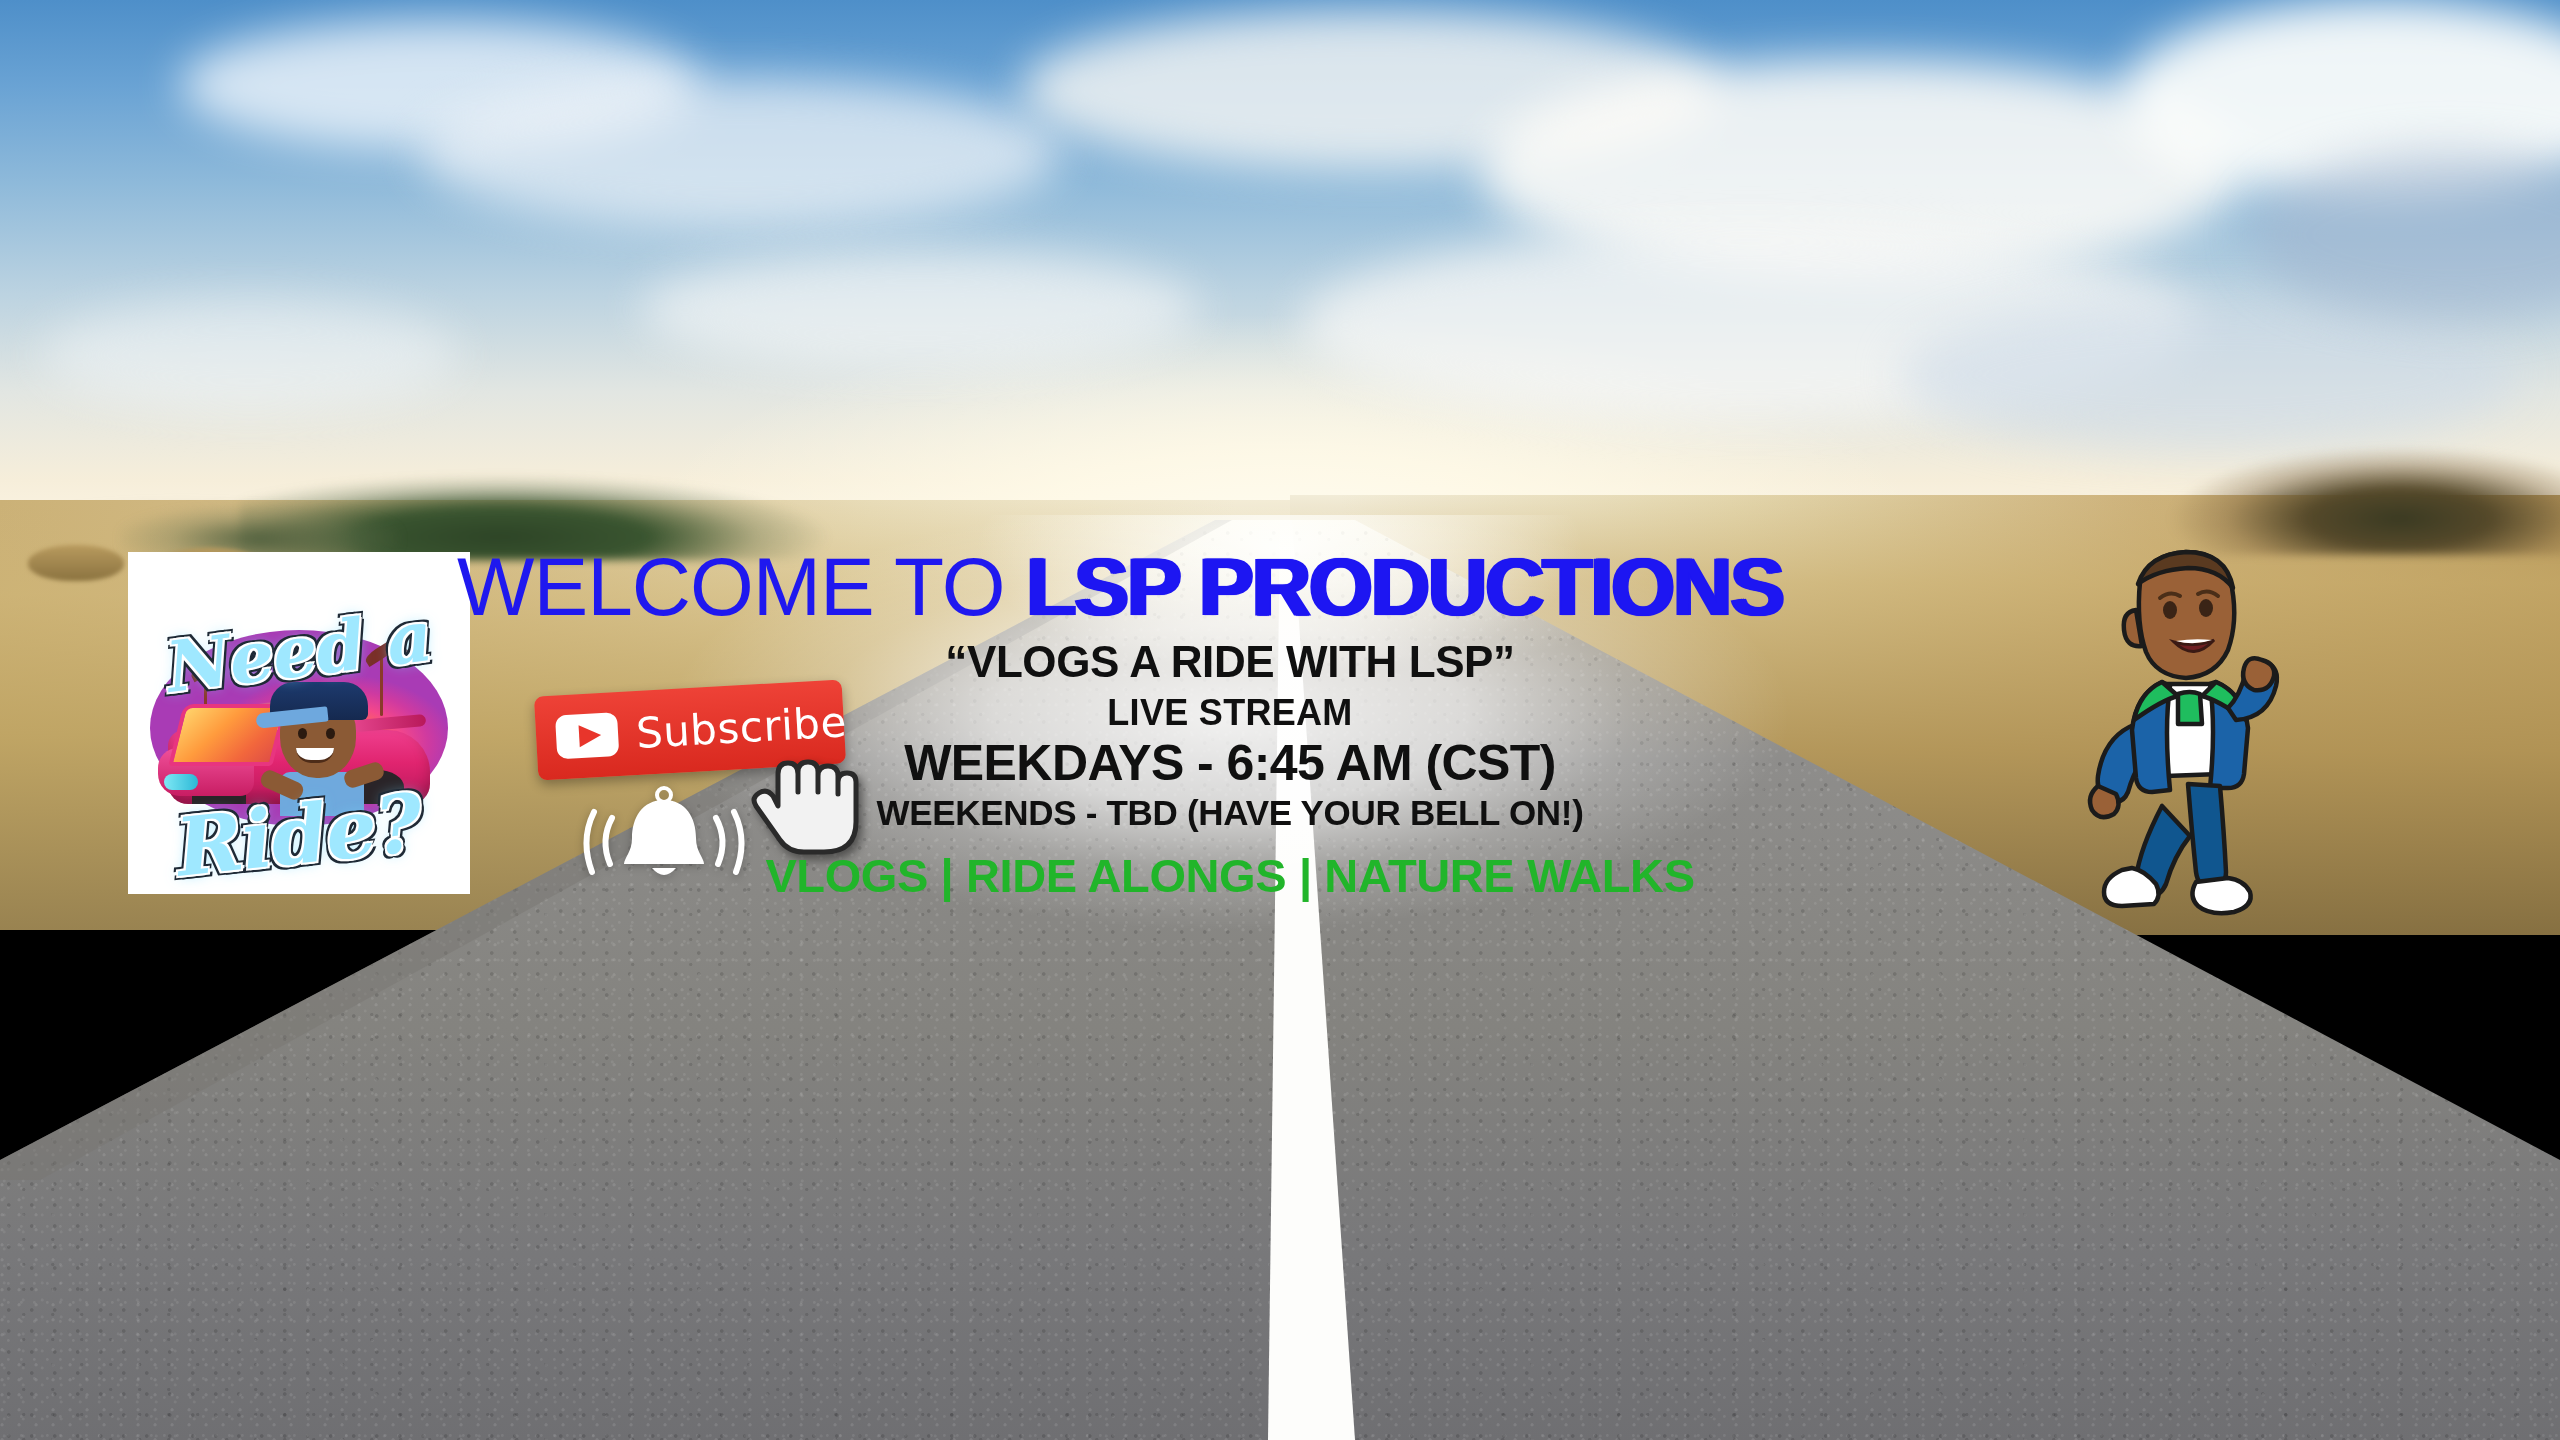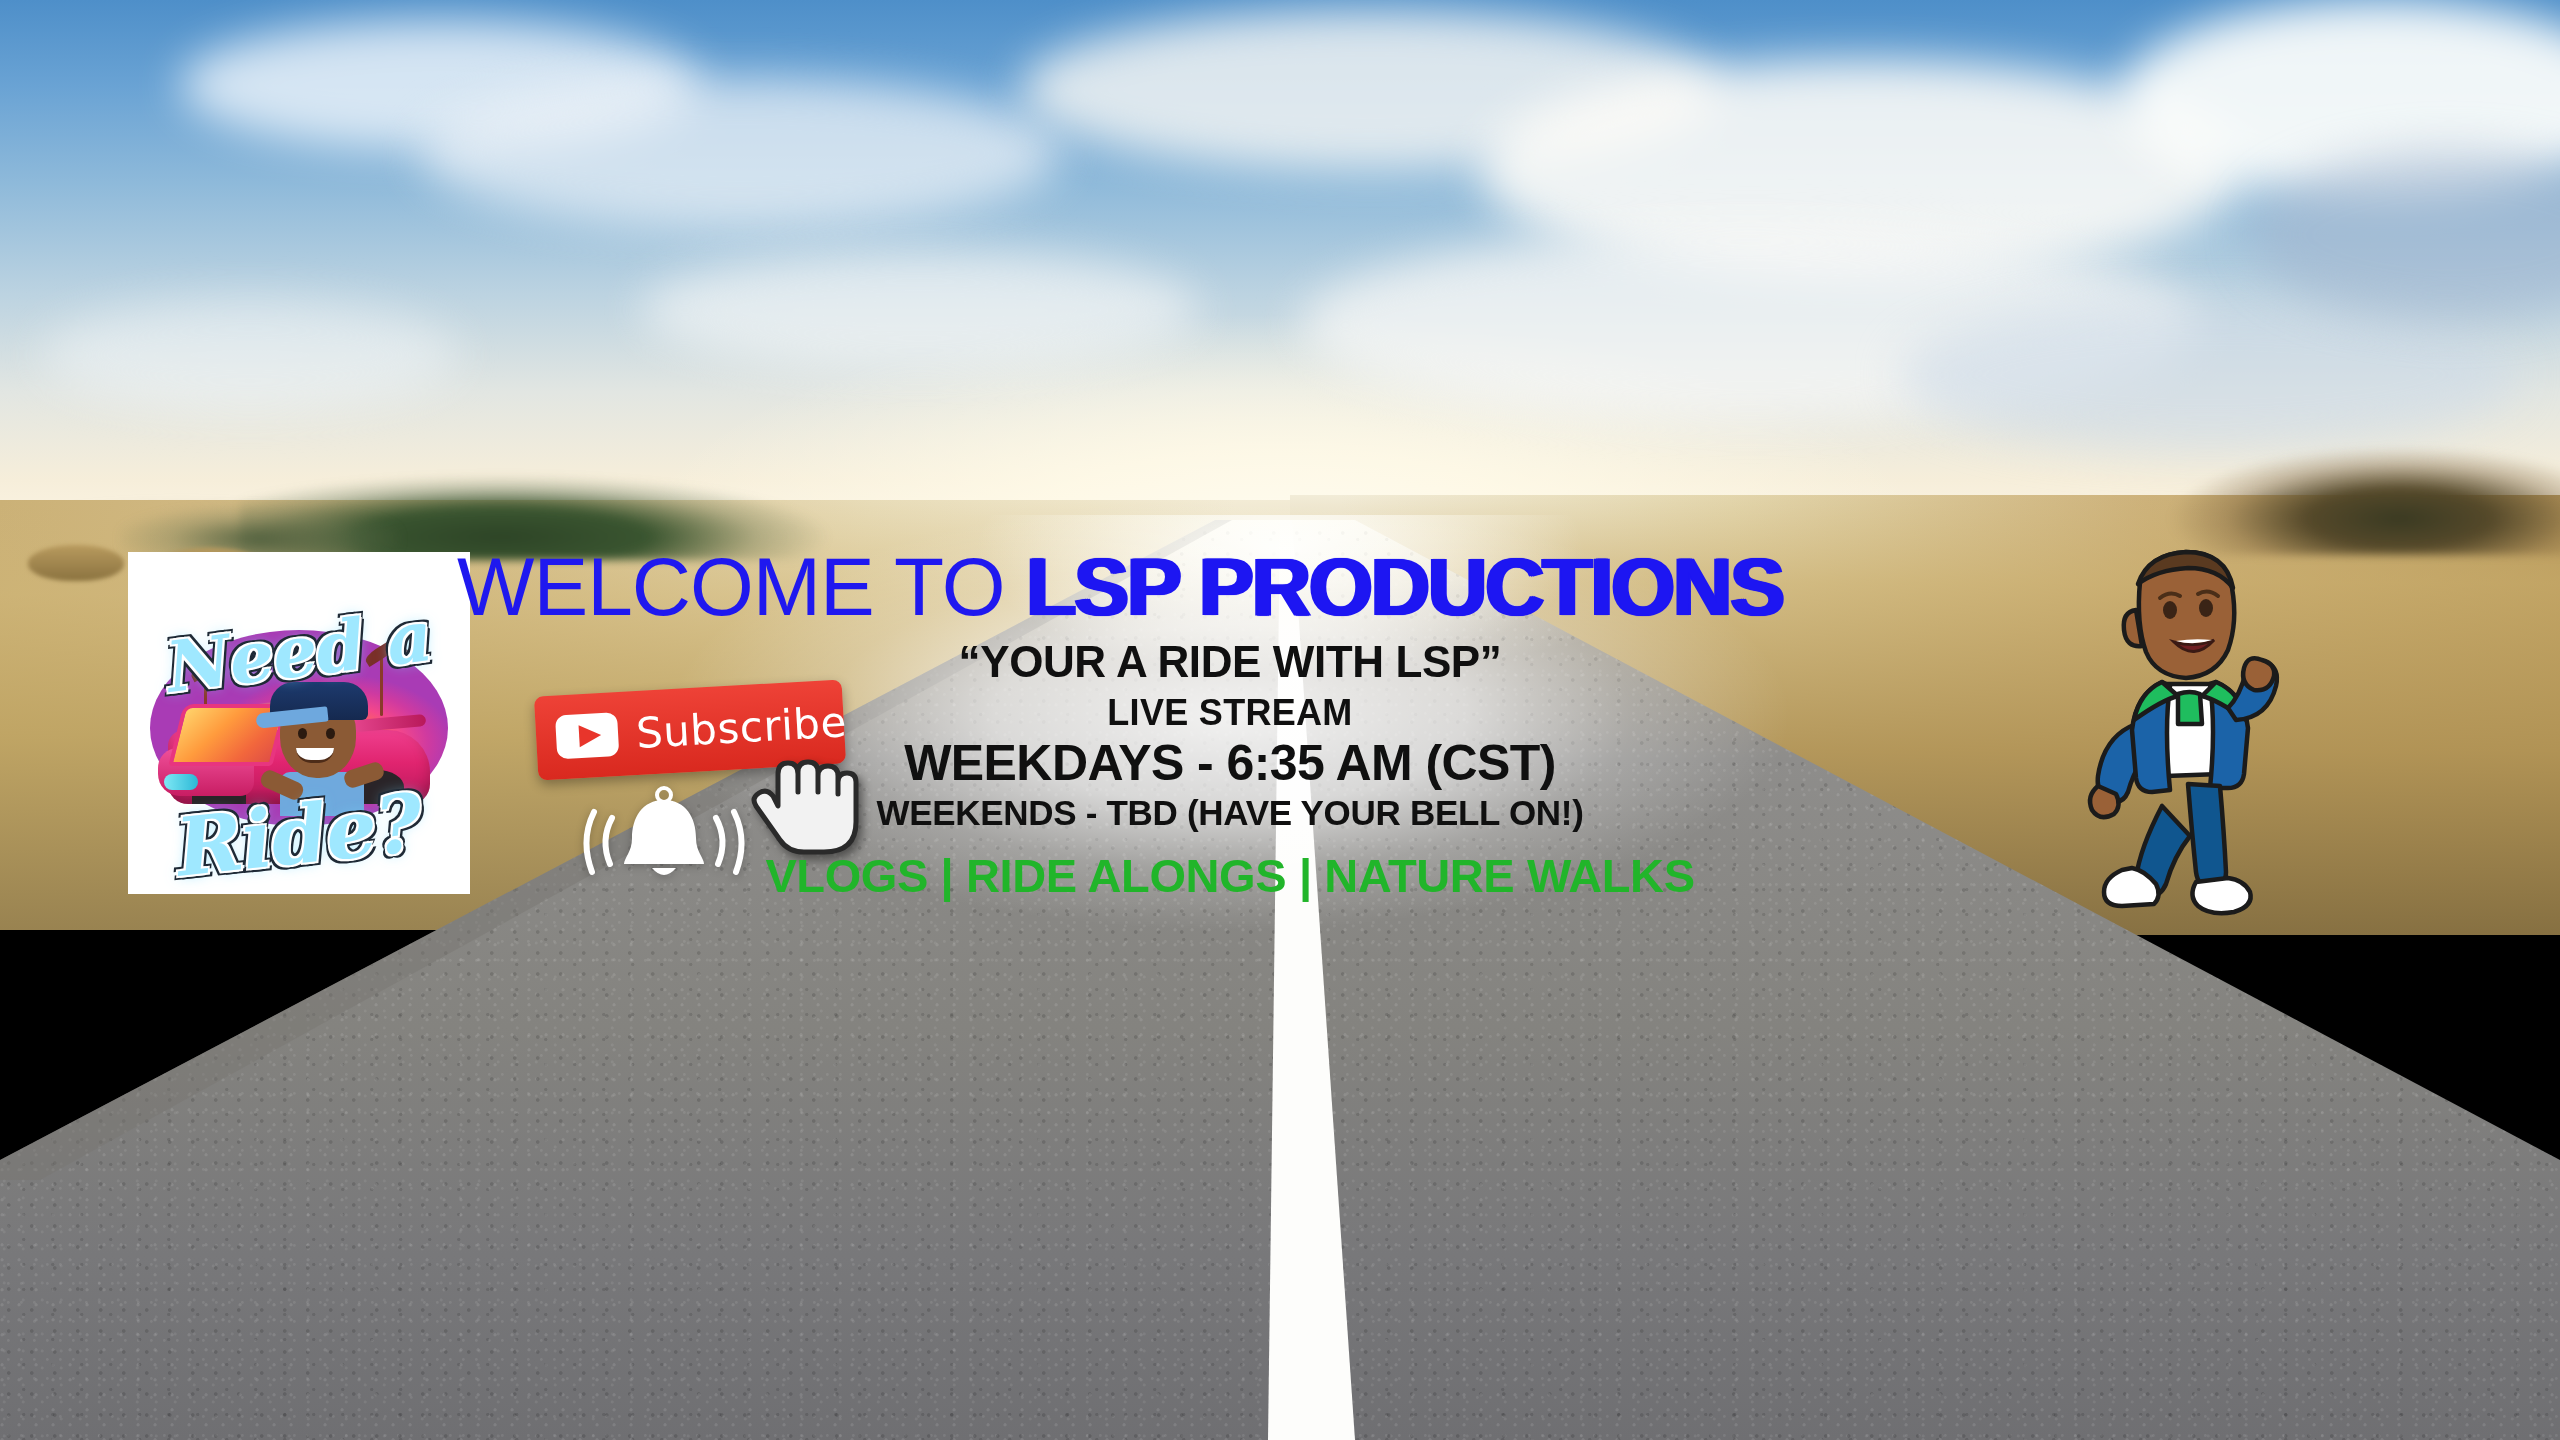--- a/index.html
+++ b/index.html
@@ -301,23 +301,23 @@
         <path d="M156 30 Q170 58 158 90"></path>
       </g>
     </svg>
   </div>
 
   <div class="headline">
     <span class="hl-a">WELCOME TO </span><span class="hl-b">LSP PRODUCTIONS</span>
   </div>
 
   <div class="center-block">
-    <div class="line-quote">“YOUR A RIDE WITH LSP”</div>
+    <div class="line-quote">“VLOGS A RIDE WITH LSP”</div>
     <div class="line-live">LIVE STREAM</div>
-    <div class="line-weekday">WEEKDAYS - 6:35 AM (CST)</div>
+    <div class="line-weekday">WEEKDAYS - 6:45 AM (CST)</div>
     <div class="line-weekend">WEEKENDS - TBD (HAVE YOUR BELL ON!)</div>
     <div class="line-green">VLOGS | RIDE ALONGS | NATURE WALKS</div>
   </div>
 
 
   <div class="runner">
     <svg viewBox="0 0 238 390" width="238" height="390">
       <g stroke="#1b1b1b" stroke-width="4.5" stroke-linejoin="round" stroke-linecap="round">
 
         <path d="M58 176 Q26 188 20 228 Q18 246 30 252 Q44 258 50 244 Q58 216 72 204 Z" fill="#1b63a8"></path>

